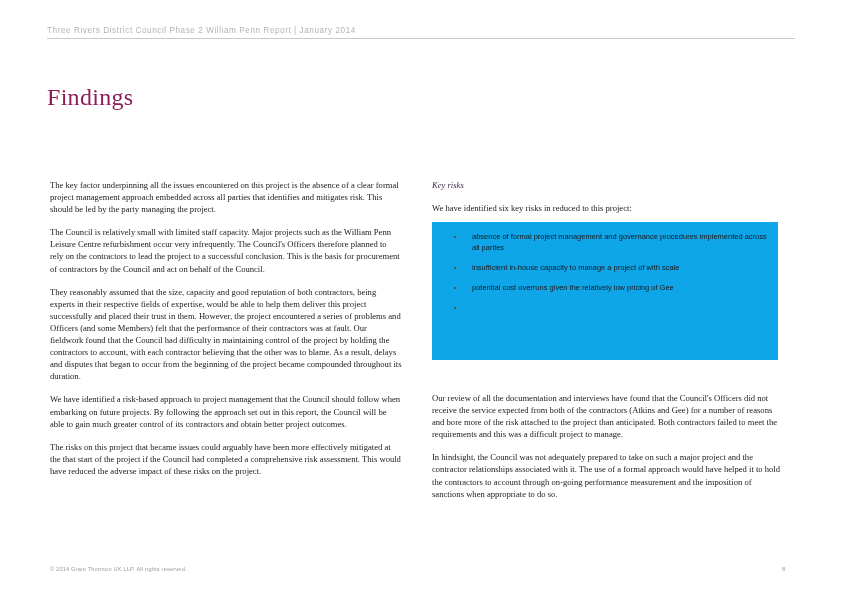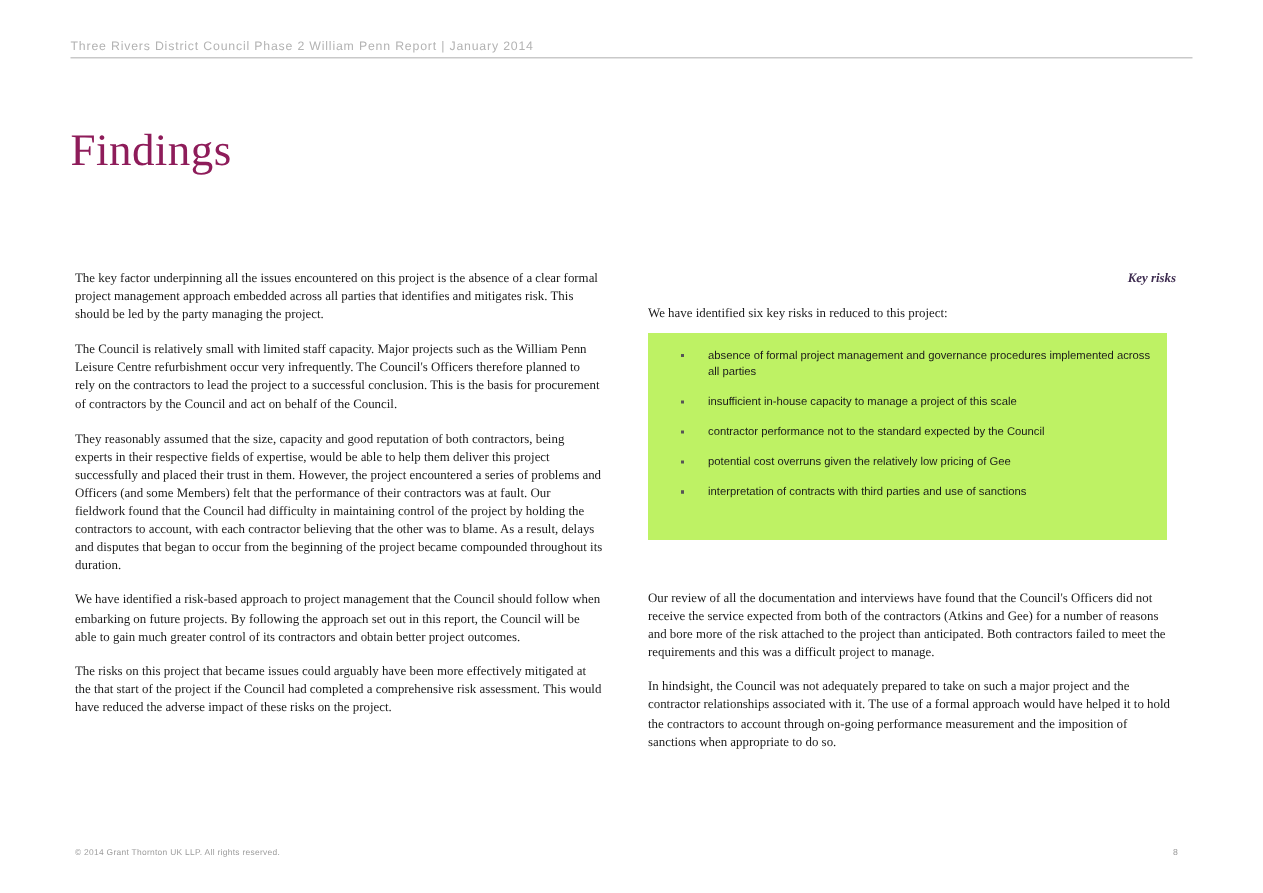--- a/index.html
+++ b/index.html
@@ -40,21 +40,21 @@
     height: 1px;
     background: #c9c9c9;
   }
 
   
   .page-title {
     position: absolute;
     left: 47px;
     top: 84px;
     font-family: "Liberation Serif", serif;
-    font-size: 30px;
+    font-size: 24px;
     font-weight: normal;
     color: #8e1c5a;
     letter-spacing: 0.3px;
     margin: 0;
   }
 
   
   .col {
     position: absolute;
     top: 179px;
@@ -73,35 +73,34 @@
     width: 352px;
   }
   .col p {
     margin: 0 0 11px 0;
   }
 
   
   .sub-heading {
     font-family: "Liberation Serif", serif;
     font-size: 8.6px;
-    font-weight: bold;
+    font-weight: normal;
     font-style: italic;
     color: #3d2b4f;
     margin: 0 0 11px 0;
-    text-align: right;
   }
 
   
   .risk-panel {
     position: absolute;
     left: 432px;
     top: 222px;
     width: 346px;
     height: 138px;
-    background: #bef264;
+    background: #0ea5e9;
     box-sizing: border-box;
     padding: 10px 4px 8px 14px;
   }
   .risk-list {
     list-style: none;
     margin: 0;
     padding: 0;
   }
   .risk-item {
     position: relative;
@@ -180,36 +179,28 @@
   </div>
 
   <div class="risk-panel">
     <ul class="risk-list">
       <li class="risk-item">
         <span class="risk-bullet"></span>
         <span>absence of formal project management and governance procedures implemented across all parties</span>
       </li>
       <li class="risk-item">
         <span class="risk-bullet"></span>
-        <span>insufficient in-house capacity to manage a project of this scale</span>
-      </li>
-      <li class="risk-item">
-        <span class="risk-bullet"></span>
-        <span>contractor performance not to the standard expected by the Council</span>
+        <span>insufficient in-house capacity to manage a project of with scale</span>
       </li>
       <li class="risk-item">
         <span class="risk-bullet"></span>
         <span>potential cost overruns given the relatively low pricing of Gee</span>
       </li>
       <li class="risk-item">
         <span class="risk-bullet"></span>
-      </li>
-      <li class="risk-item">
-        <span class="risk-bullet"></span>
-        <span>interpretation of contracts with third parties and use of sanctions</span>
       </li>
     </ul>
   </div>
 
   <div class="col-right-after">
     <p>Our review of all the documentation and interviews have found that the Council's Officers did not receive the service expected from both of the contractors (Atkins and Gee) for a number of reasons and bore more of the risk attached to the project than anticipated. Both contractors failed to meet the requirements and this was a difficult project to manage.</p>
     <p>In hindsight, the Council was not adequately prepared to take on such a major project and the contractor relationships associated with it.  The use of a formal approach would have helped it to hold the contractors to account through on-going performance measurement and the imposition of sanctions when appropriate to do so.</p>
   </div>
 
   <div class="footer-copyright">© 2014 Grant Thornton UK LLP. All rights reserved.</div>

